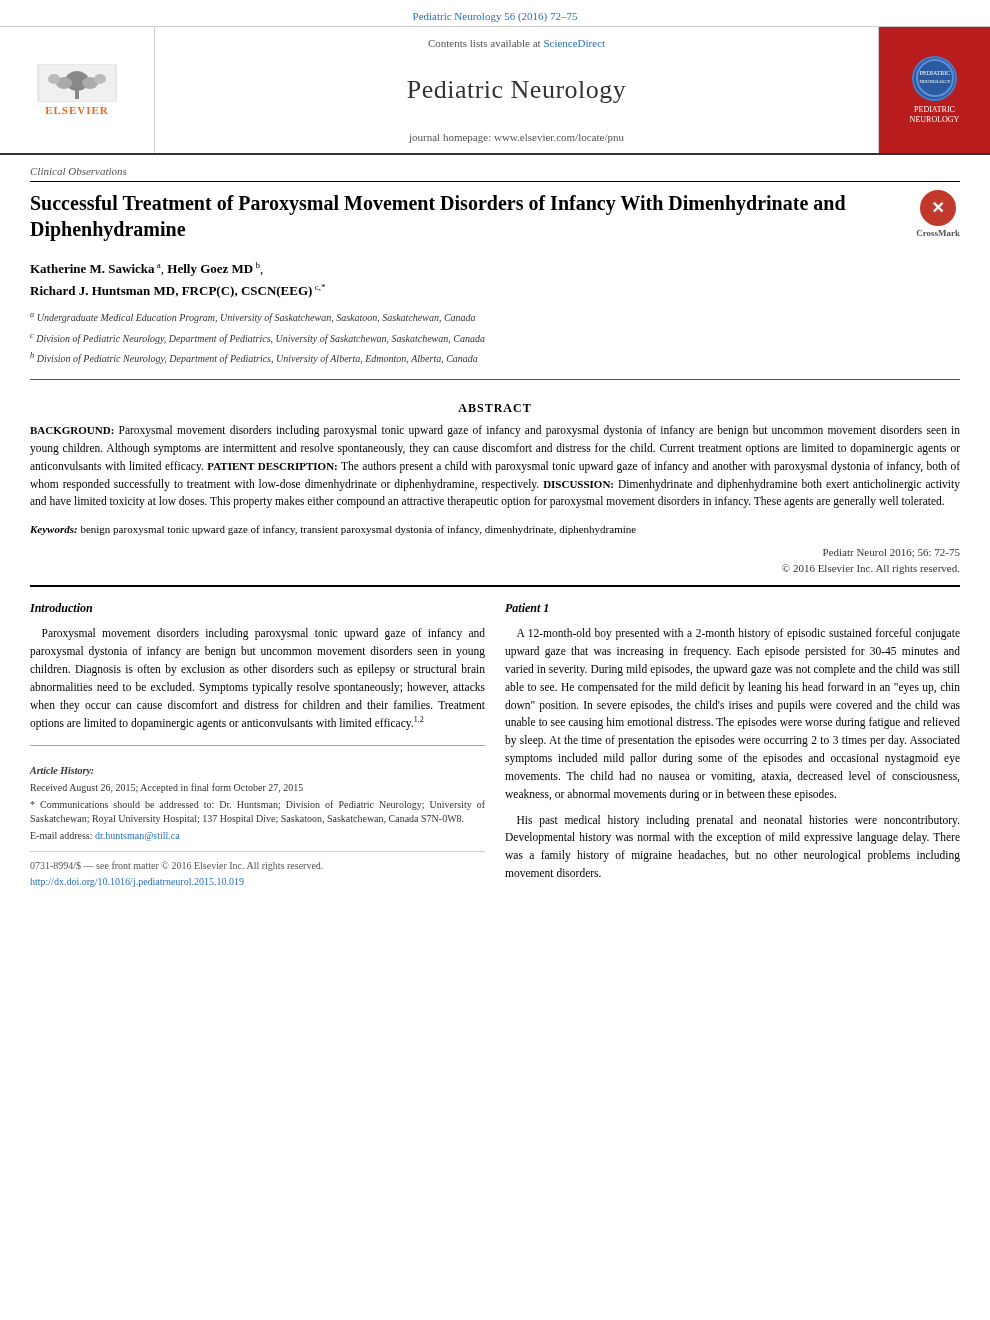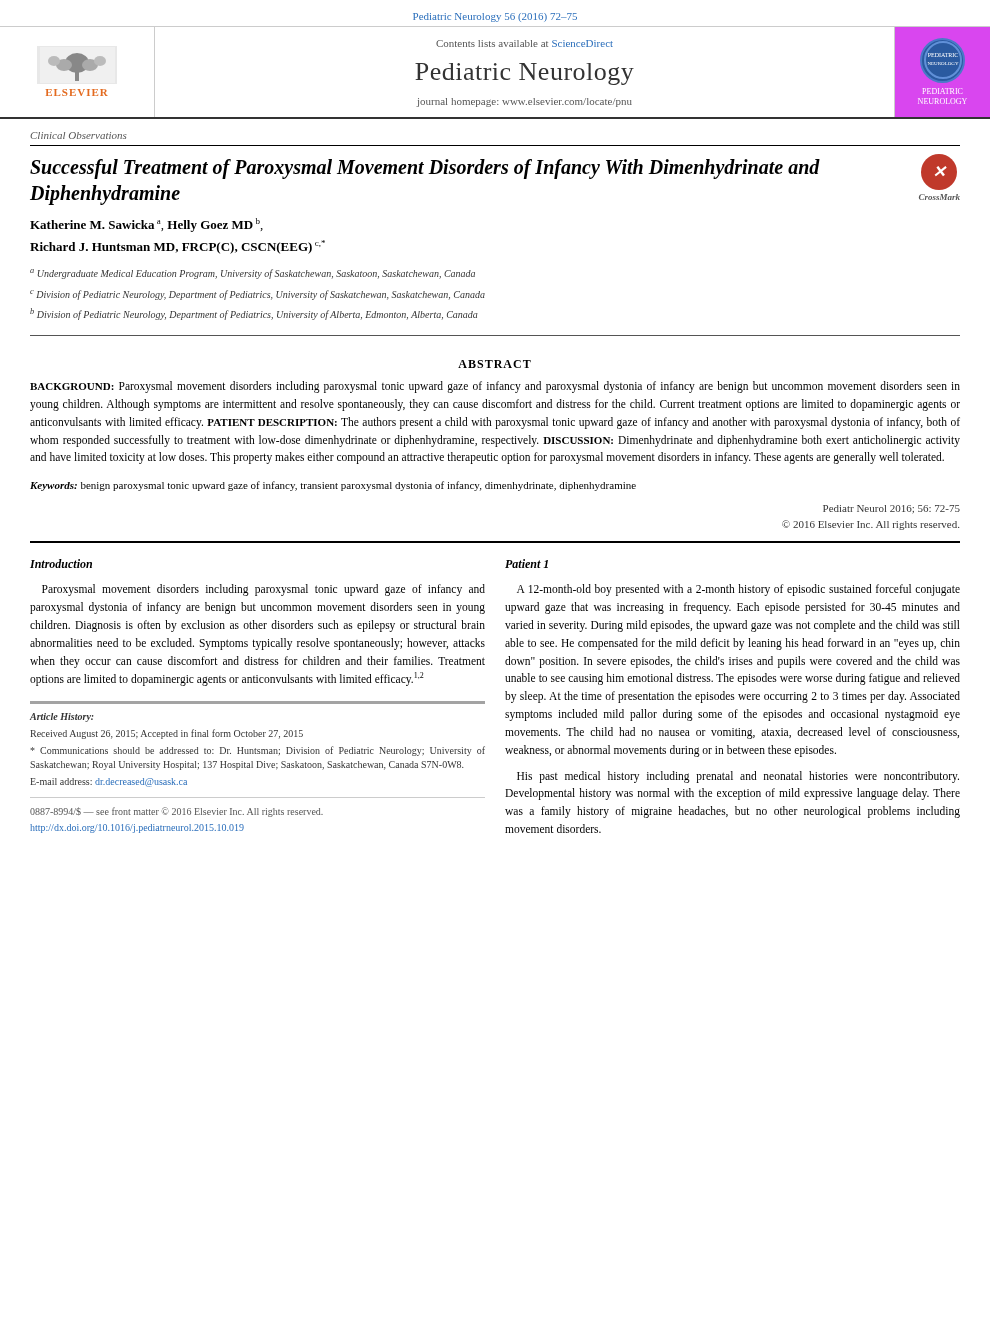--- a/index.html
+++ b/index.html
@@ -86,37 +86,37 @@
     .sciencedirect-link {
       color: #2a6ebb;
       text-decoration: none;
     }
 
     .journal-title {
       font-size: 26px;
       font-weight: normal;
       color: #333;
       letter-spacing: 0.5px;
-      margin: 4px 0;
+      margin: 22px 0;
     }
 
     .journal-homepage {
       font-size: 11px;
       color: #555;
       margin-top: 4px;
     }
 
     .header-logo-right {
-      width: 96px;
+      width: 112px;
       border-left: 1px solid #ccc;
       display: flex;
       align-items: center;
       justify-content: center;
       padding: 8px;
-      background: #d946ef;
+      background: #b91c1c;
     }
 
     .pn-logo {
       display: flex;
       flex-direction: column;
       align-items: center;
       justify-content: center;
       color: white;
       font-size: 9px;
       text-align: center;
@@ -150,25 +150,24 @@
       border-bottom: 1px solid #000;
       margin-bottom: 8px;
     }
 
     
     .article-title {
       font-size: 20px;
       font-weight: bold;
       color: #000;
       line-height: 1.3;
-      margin: 8px 0 8px;
+      margin: 8px 0 16px;
       display: flex;
       align-items: flex-start;
       justify-content: space-between;
-      font-style: italic;
     }
 
     .crossmark {
       display: flex;
       flex-direction: column;
       align-items: center;
       font-size: 9px;
       color: #555;
       margin-left: 10px;
       flex-shrink: 0;
@@ -296,22 +295,22 @@
     }
 
     .body-paragraph {
       margin-bottom: 8px;
       text-indent: 1em;
     }
 
     
     .article-footer {
       margin-top: 12px;
-      border-top: 3px solid #a3a3a3;
-      padding-top: 6px;
+      border-top: 1px solid #a3a3a3;
+      padding-top: 18px;
       font-size: 10px;
       color: #333;
     }
 
     .footnote-line {
       margin-bottom: 3px;
       line-height: 1.4;
     }
 
     .footnote-link {
@@ -454,26 +453,26 @@
       <div class="article-footer">
         <div class="footnote-line">
           <span class="footnote-label">Article History:</span>
         </div>
         <div class="footnote-line">Received August 26, 2015; Accepted in final form October 27, 2015</div>
         <div class="footnote-line">
           <span>* Communications should be addressed to: Dr. Huntsman; Division of Pediatric Neurology; University of Saskatchewan; Royal University Hospital; 137 Hospital Dive; Saskatoon, Saskatchewan, Canada S7N-0W8.</span>
         </div>
         <div class="footnote-line">
           <span>E-mail address:</span>
-          <a class="footnote-link">dr.decreased@usask.ca</a>
+          <a class="footnote-link">dr.huntsman@still.ca</a>
         </div>
       </div>
 
       <div class="bottom-copyright">
-        <div>0887-8994/$ — see front matter © 2016 Elsevier Inc. All rights reserved.</div>
+        <div>0731-8994/$ — see front matter © 2016 Elsevier Inc. All rights reserved.</div>
         <div><a class="footnote-link">http://dx.doi.org/10.1016/j.pediatrneurol.2015.10.019</a></div>
       </div>
     </div>
 
     <div class="column">
       <div class="section-heading">Patient 1</div>
       <div class="body-paragraph">
         A 12-month-old boy presented with a 2-month history of episodic sustained forceful conjugate upward gaze that was increasing in frequency. Each episode persisted for 30-45 minutes and varied in severity. During mild episodes, the upward gaze was not complete and the child was still able to see. He compensated for the mild deficit by leaning his head forward in an "eyes up, chin down" position. In severe episodes, the child's irises and pupils were covered and the child was unable to see causing him emotional distress. The episodes were worse during fatigue and relieved by sleep. At the time of presentation the episodes were occurring 2 to 3 times per day. Associated symptoms included mild pallor during some of the episodes and occasional nystagmoid eye movements. The child had no nausea or vomiting, ataxia, decreased level of consciousness, weakness, or abnormal movements during or in between these episodes.
       </div>
       <div class="body-paragraph">

